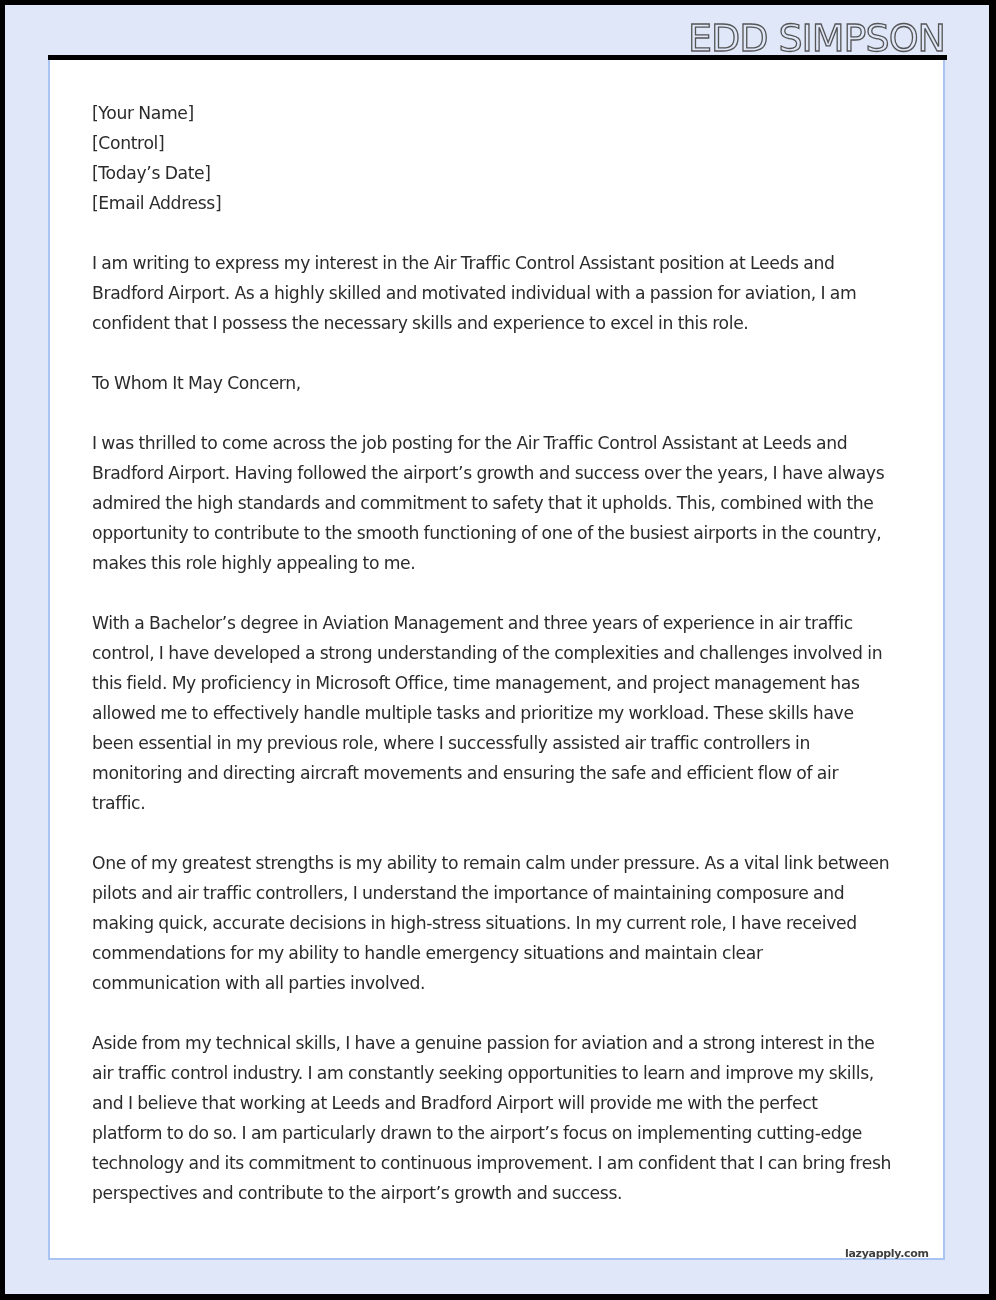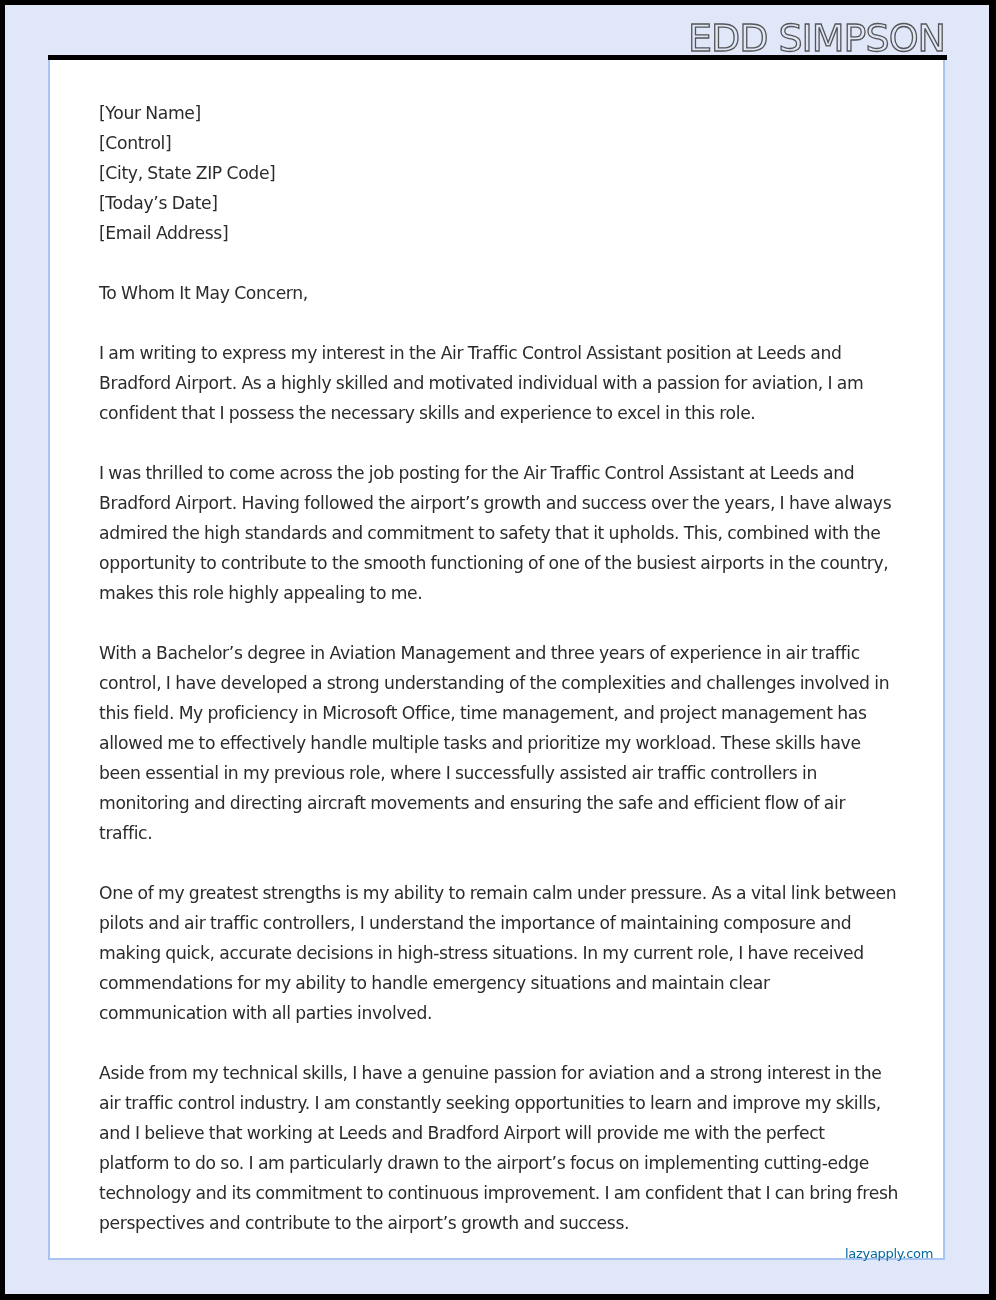--- a/index.html
+++ b/index.html
@@ -48,62 +48,62 @@
     .page-topbar {
       position: absolute;
       left: 43px;
       top: 50px;
       width: 899px;
       height: 5px;
       background: #000000;
     }
     .letter {
       position: absolute;
-      left: 94px;
+      left: 87px;
       top: 93px;
       width: 800px;
       font-family: "DejaVu Sans", sans-serif;
       font-size: 17.2px;
       line-height: 30px;
       color: #2b2b2b;
       letter-spacing: -0.35px;
       word-spacing: -0.5px;
     }
     .letter p { margin: 0 0 30px 0; }
     .letter .addr-line { display: block; }
     .watermark {
       position: absolute;
       left: 840px;
       top: 1241px;
       font-family: "DejaVu Sans", sans-serif;
-      font-size: 13px;
+      font-size: 11px;
       line-height: 16px;
-      color: #0369a1;
+      color: #404040;
       letter-spacing: -0.3px;
+      font-weight: bold;
     }
   </style>
 </head>
 <body>
 
 <div class="canvas">
   <div class="header-name">EDD SIMPSON</div>
 
   <div class="page"></div>
   <div class="page-topbar"></div>
 
   <div class="letter">
     <p>
       <span class="addr-line">[Your Name]</span>
       <span class="addr-line">[Control]</span>
-      <span class="addr-line">[City, State ZIP Code]</span>
       <span class="addr-line">[Today’s Date]</span>
       <span class="addr-line">[Email Address]</span>
     </p>
+    <p>I am writing to express my interest in the Air Traffic Control Assistant position at Leeds and Bradford Airport. As a highly skilled and motivated individual with a passion for aviation, I am confident that I possess the necessary skills and experience to excel in this role.</p>
     <p>To Whom It May Concern,</p>
-    <p>I am writing to express my interest in the Air Traffic Control Assistant position at Leeds and Bradford Airport. As a highly skilled and motivated individual with a passion for aviation, I am confident that I possess the necessary skills and experience to excel in this role.</p>
     <p>I was thrilled to come across the job posting for the Air Traffic Control Assistant at Leeds and Bradford Airport. Having followed the airport’s growth and success over the years, I have always admired the high standards and commitment to safety that it upholds. This, combined with the opportunity to contribute to the smooth functioning of one of the busiest airports in the country, makes this role highly appealing to me.</p>
     <p>With a Bachelor’s degree in Aviation Management and three years of experience in air traffic control, I have developed a strong understanding of the complexities and challenges involved in this field. My proficiency in Microsoft Office, time management, and project management has allowed me to effectively handle multiple tasks and prioritize my workload. These skills have been essential in my previous role, where I successfully assisted air traffic controllers in monitoring and directing aircraft movements and ensuring the safe and efficient flow of air traffic.</p>
     <p>One of my greatest strengths is my ability to remain calm under pressure. As a vital link between pilots and air traffic controllers, I understand the importance of maintaining composure and making quick, accurate decisions in high-stress situations. In my current role, I have received commendations for my ability to handle emergency situations and maintain clear communication with all parties involved.</p>
     <p>Aside from my technical skills, I have a genuine passion for aviation and a strong interest in the air traffic control industry. I am constantly seeking opportunities to learn and improve my skills, and I believe that working at Leeds and Bradford Airport will provide me with the perfect platform to do so. I am particularly drawn to the airport’s focus on implementing cutting-edge technology and its commitment to continuous improvement. I am confident that I can bring fresh perspectives and contribute to the airport’s growth and success.</p>
   </div>
 
   <div class="watermark">lazyapply.com</div>
 </div>
 
 </body></html>

